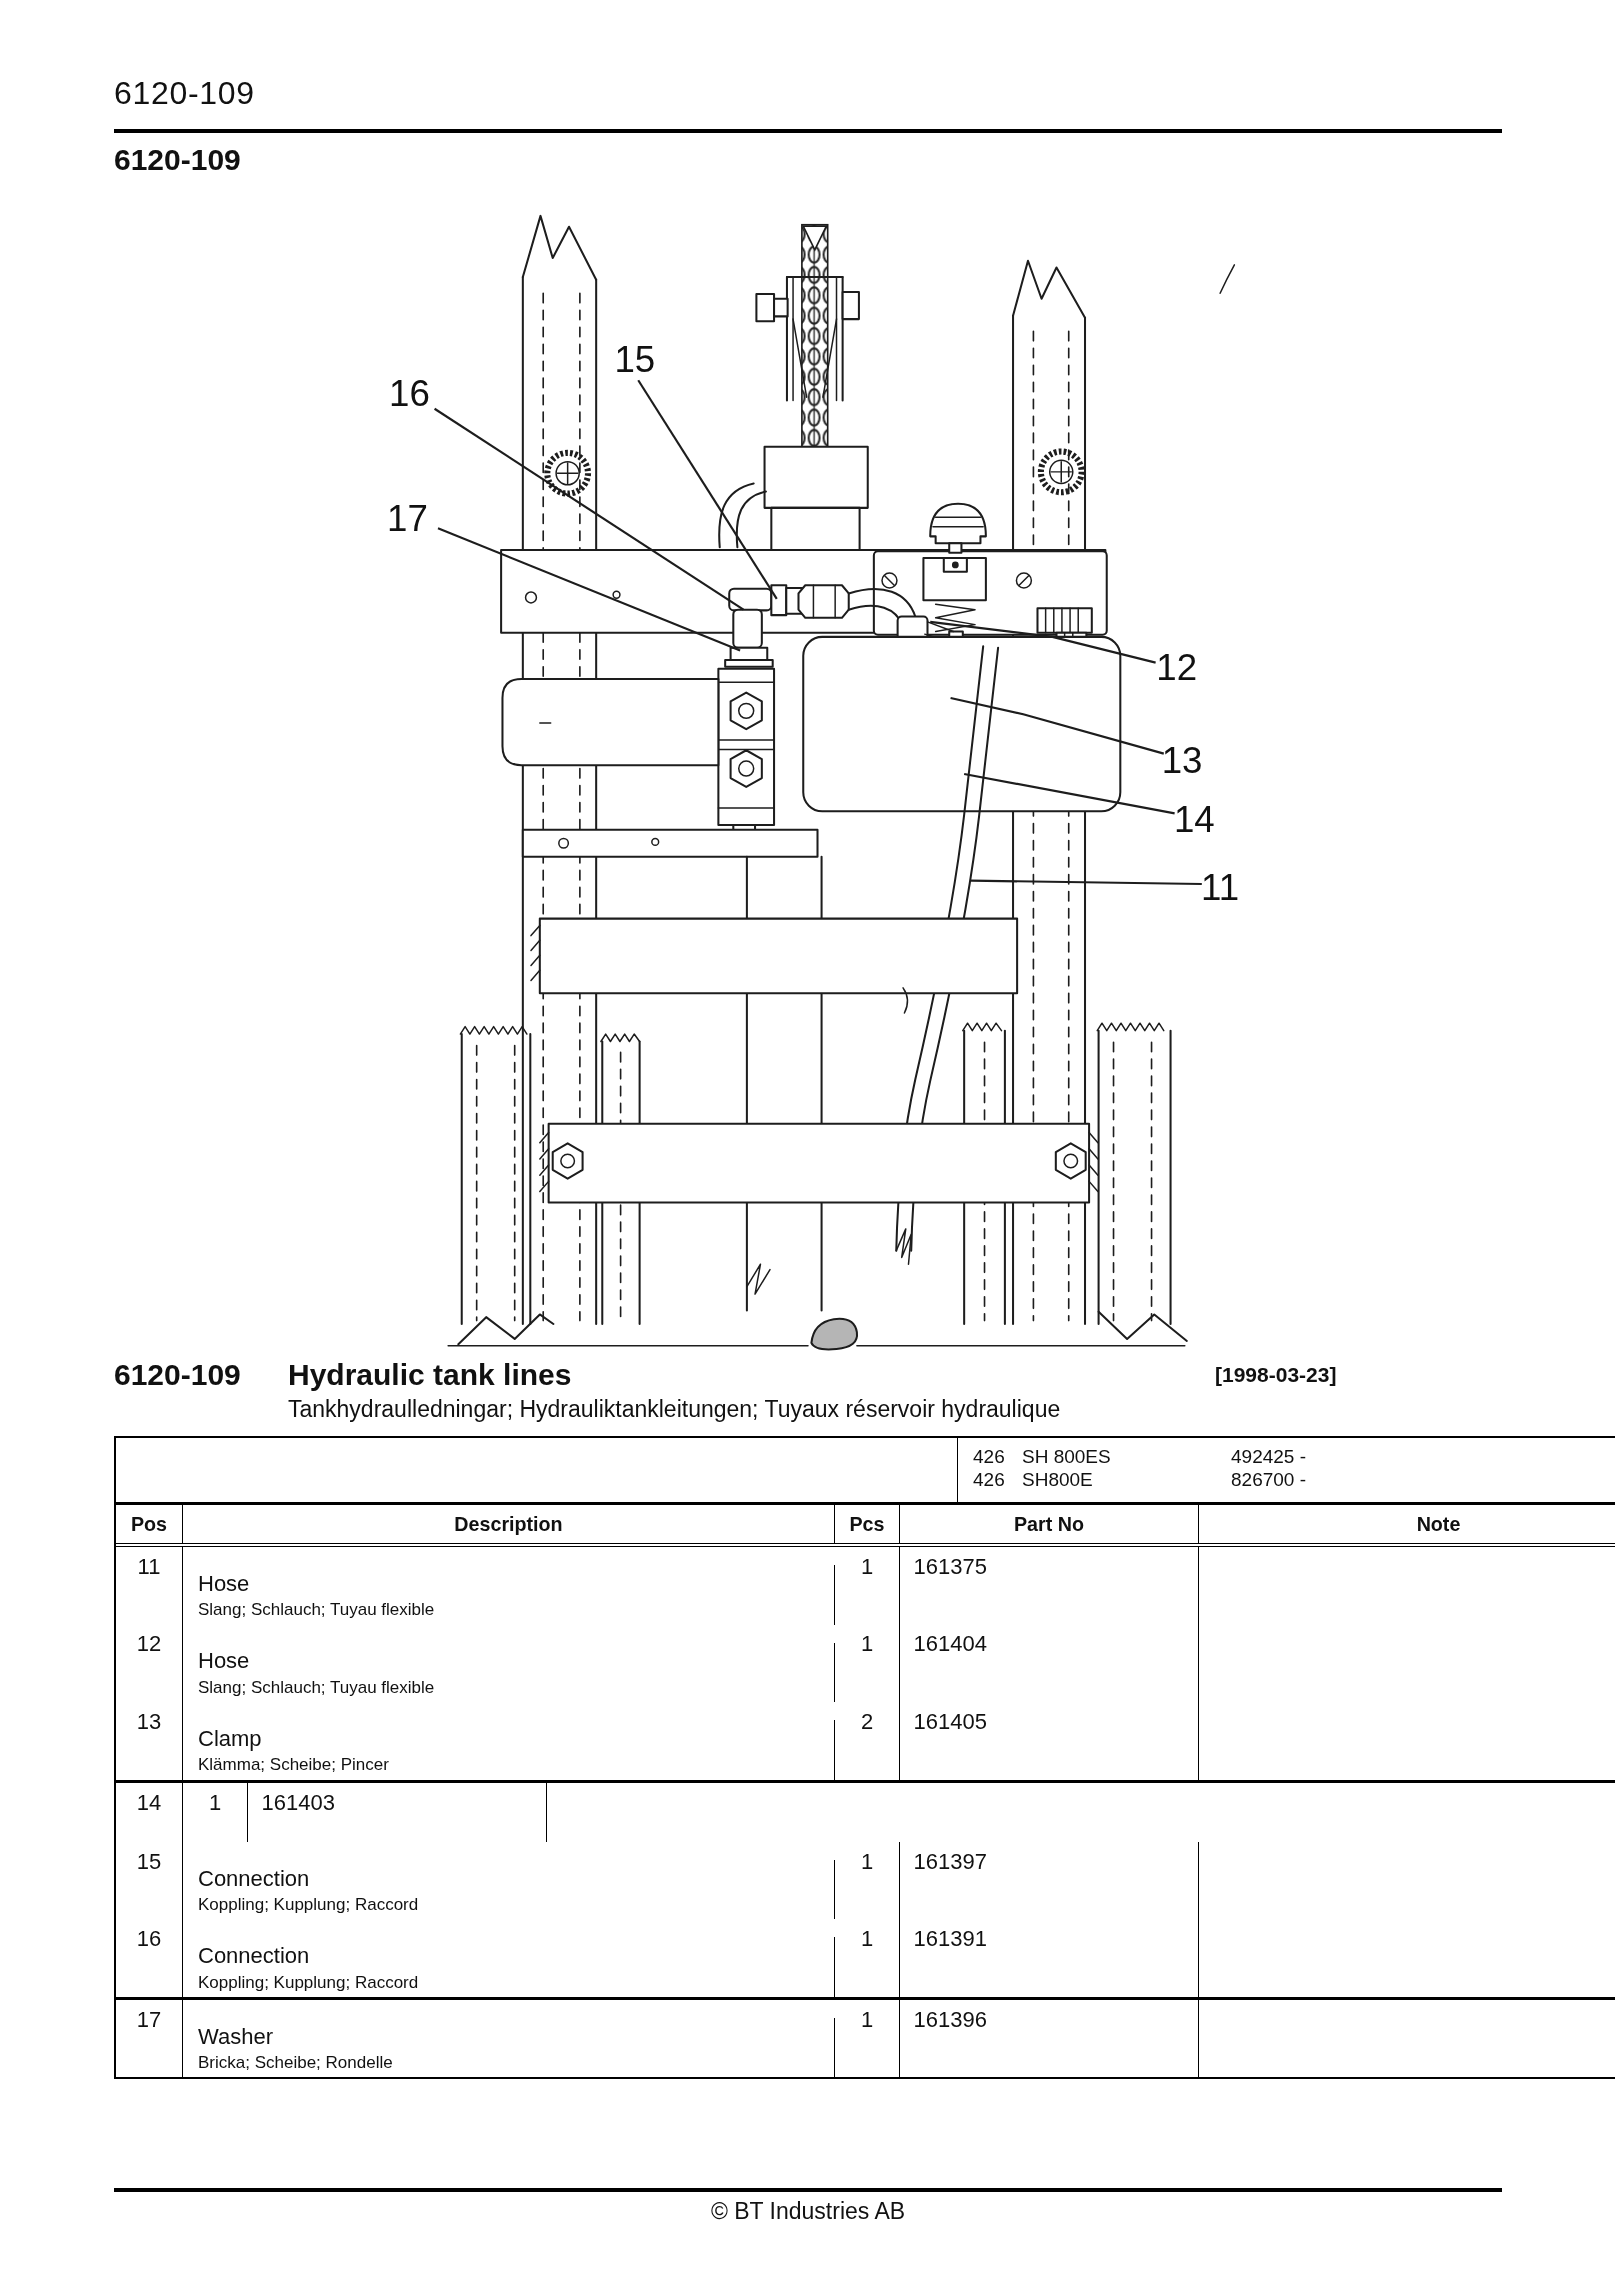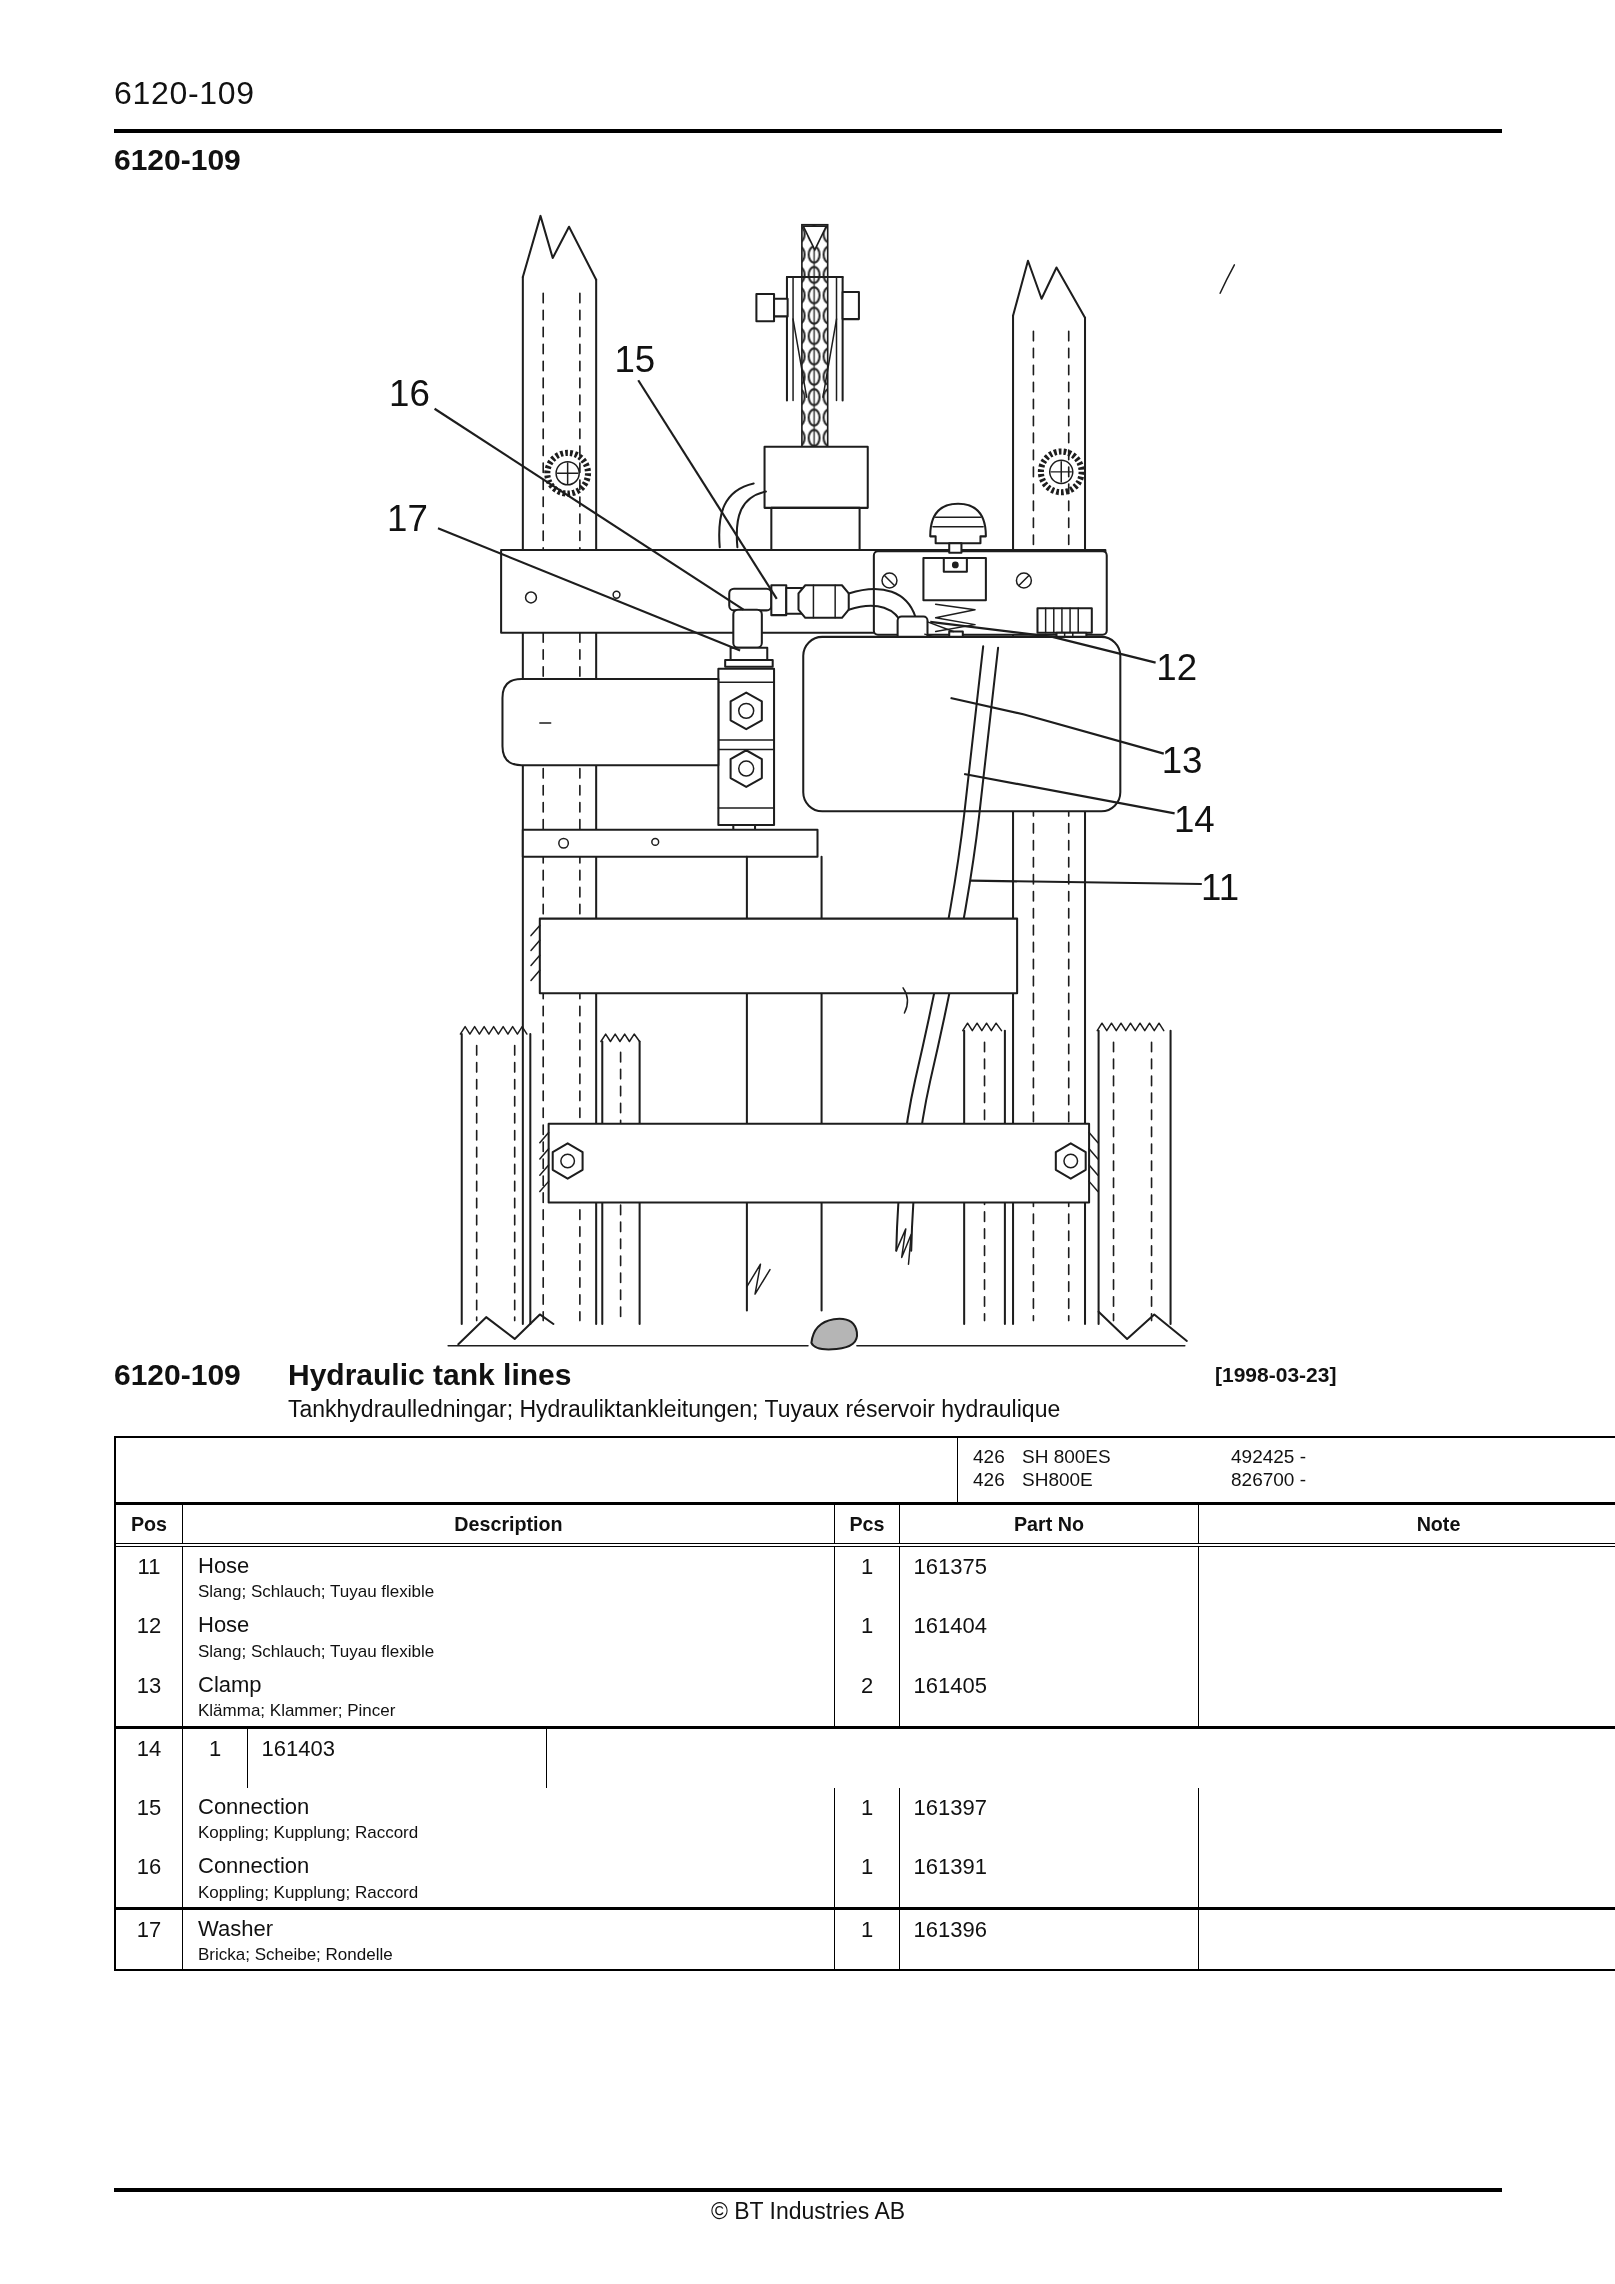--- a/index.html
+++ b/index.html
@@ -32,21 +32,21 @@
   .c-desc{width:652px;}
   .c-pcs{width:65px;display:flex;justify-content:center;}
   .c-part{width:299px;}
   .c-note{flex:1;}
   .col-headers .cell{display:flex;align-items:center;justify-content:center;font-weight:bold;}
   .col-headers .c-desc,.col-headers .c-part,.col-headers .c-note{justify-content:center;}
   .trow{display:flex;min-height:59px;font-size:22px;}
   .trow.group-end{border-bottom:3.4px solid #000;}
   .trow .c-pos{padding-top:6.8px;align-items:flex-start;}
   .trow .c-pcs{padding-top:6.8px;align-items:flex-start;}
-  .trow .c-desc{padding:6.8px 0 0 15px;}
+  .trow .c-desc{padding:6.8px 0 0 15px;margin-top:18px;}
   .trow .c-part{padding:6.8px 0 0 13.6px;}
   .desc-main{line-height:23px;}
   .desc-alt{font-size:17px;line-height:19px;margin-top:5.4px;padding-bottom:5.4px;}
   
   .f-rule{left:114px;top:2188px;width:1388px;height:4.1px;background:#000;}
   .f-text{left:0;top:2198px;width:1616px;text-align:center;font-size:23px;}
   
   svg{position:absolute;left:0;top:0;}
   .ln{stroke:#1d1d1d;stroke-width:3;fill:none;stroke-linecap:round;stroke-linejoin:round;}
   .lnf{stroke:#1d1d1d;stroke-width:3;fill:#ffffff;stroke-linejoin:round;}
@@ -338,21 +338,21 @@
     </div>
     <div class="cell c-pcs">1</div>
     <div class="cell c-part">161404</div>
     <div class="cell c-note"></div>
   </div>
 
   <div class="cols trow group-end">
     <div class="cell c-pos">13</div>
     <div class="cell c-desc">
       <div class="desc-main">Clamp</div>
-      <div class="desc-alt">Klämma; Klammer; Pincer</div>
+      <div class="desc-alt">Klämma; Scheibe; Pincer</div>
     </div>
     <div class="cell c-pcs">2</div>
     <div class="cell c-part">161405</div>
     <div class="cell c-note"></div>
   </div>
 
   <div class="cols trow">
     <div class="cell c-pos">14</div>
     <div class="cell c-pcs">1</div>
     <div class="cell c-part">161403</div>

